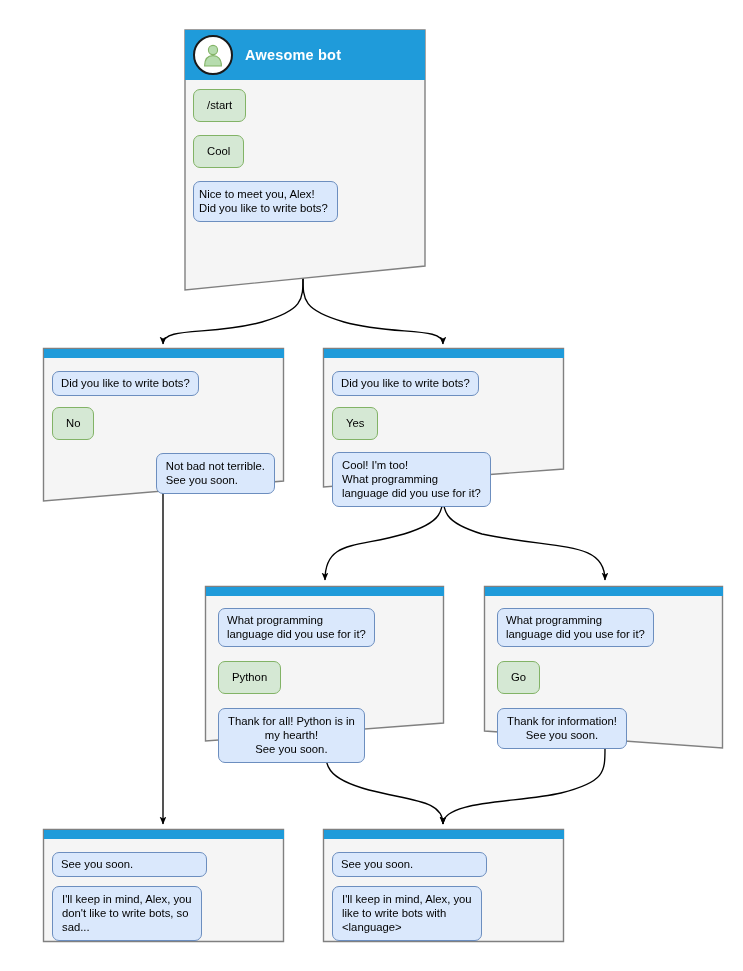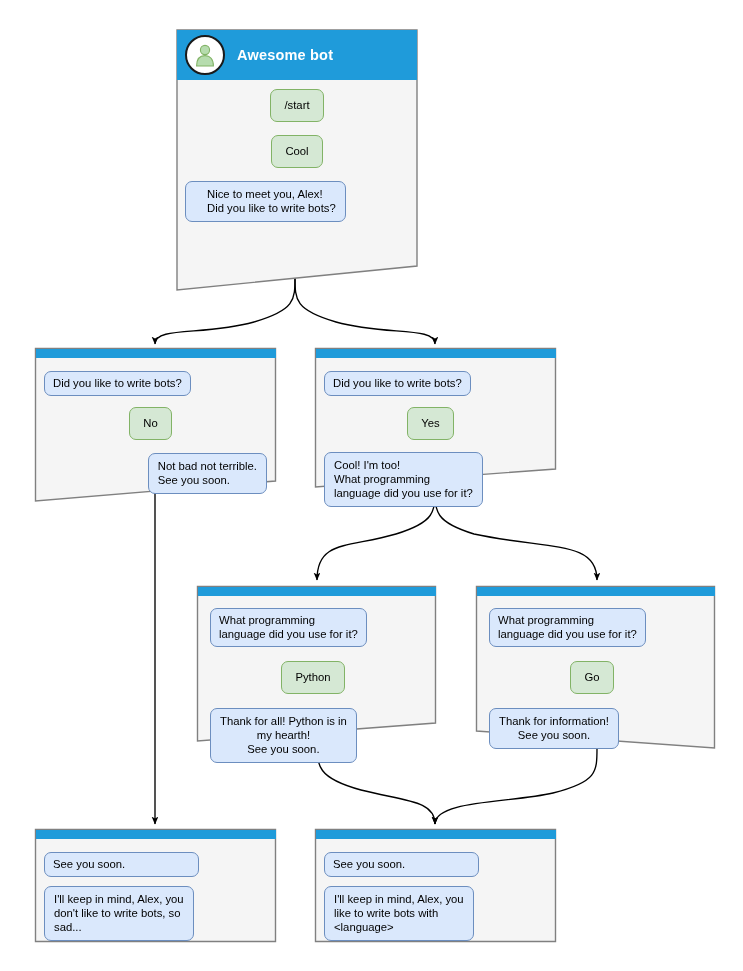--- a/index.html
+++ b/index.html
@@ -11,21 +11,21 @@
     width: 743px;
     height: 971px;
     position: relative;
     overflow: hidden;
     font-family: "Liberation Sans", sans-serif;
     -webkit-font-smoothing: antialiased;
   }
 
   #flow-canvas {
     position: absolute;
-    left: 4px; top: 0;
+    left: 12px; top: 0;
     width: 626px;
     height: 971px;
   }
 
   #connectors {
     position: absolute;
     left: 0; top: 0;
     width: 743px;
     height: 971px;
     pointer-events: none;
@@ -97,21 +97,21 @@
     width: 100%;
     box-sizing: border-box;
     padding: 9px 10px 0 10px;
   }
 
   .msg-row {
     display: flex;
     margin-bottom: 0;
   }
   .msg-row.left  { justify-content: flex-start; }
-  .msg-row.right { justify-content: center; }
+  .msg-row.right { justify-content: flex-start; }
 
   .bubble {
     display: inline-block;
     border-radius: 7px;
     border: 1px solid;
     font-size: 11.3px;
     line-height: 14px;
     color: #000000;
     white-space: pre-line;
     box-sizing: border-box;
@@ -170,21 +170,21 @@
       </div>
 
       <div class="chat-body" style="top:52px; padding-top:9px;">
         <div class="msg-row right">
           <div class="bubble user">/start</div>
         </div>
         <div class="msg-row right" style="margin-top:13px;">
           <div class="bubble user">Cool</div>
         </div>
         <div class="msg-row left" style="margin-top:13px;">
-          <div class="bubble bot" style="padding:5px 9px 6px 21px;">Nice to meet you, Alex!
+          <div class="bubble bot" style="padding:5px 9px 6px 5px;">Nice to meet you, Alex!
 Did you like to write bots?</div>
         </div>
       </div>
     </div>
   </div>
 
   <div class="card" style="left:30px; top:347px; width:243px; height:156px;">
     <svg class="card-shape" viewBox="0 0 243 156" preserveAspectRatio="none">
       <polygon points="1.5,1.5 241.5,1.5 241.5,134 1.5,154" fill="#f5f5f5" stroke="#808080" stroke-width="1.4"></polygon>
     </svg>

